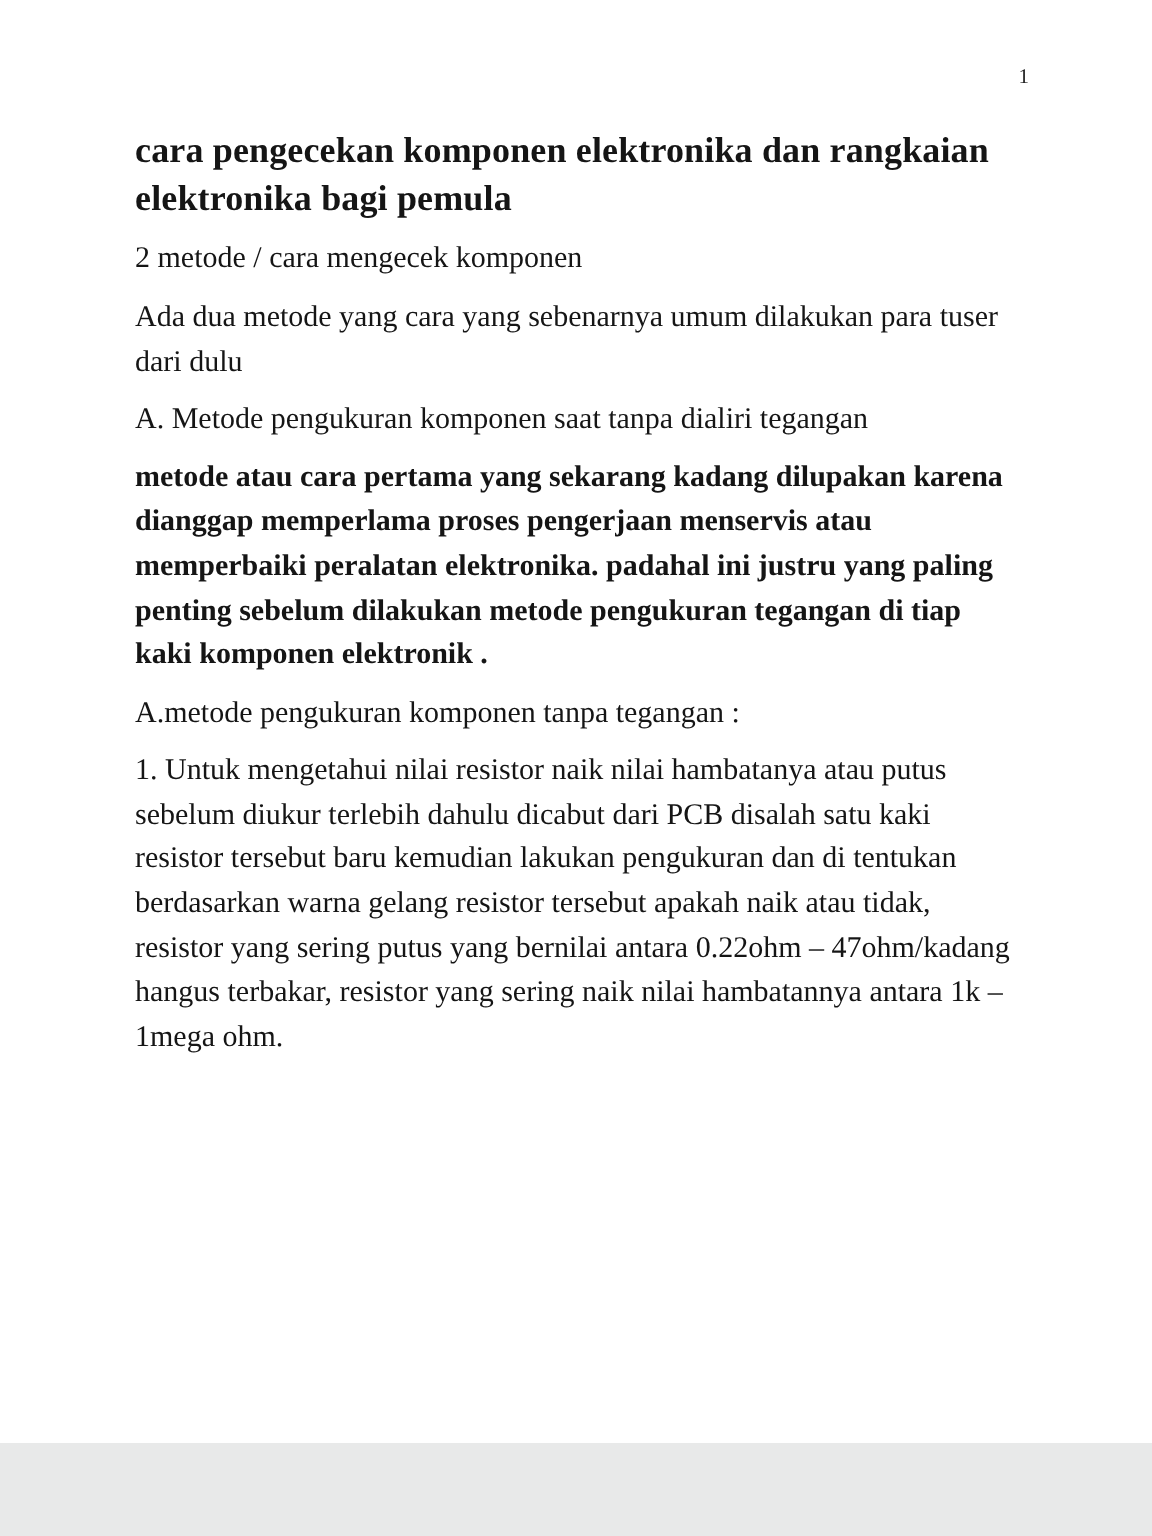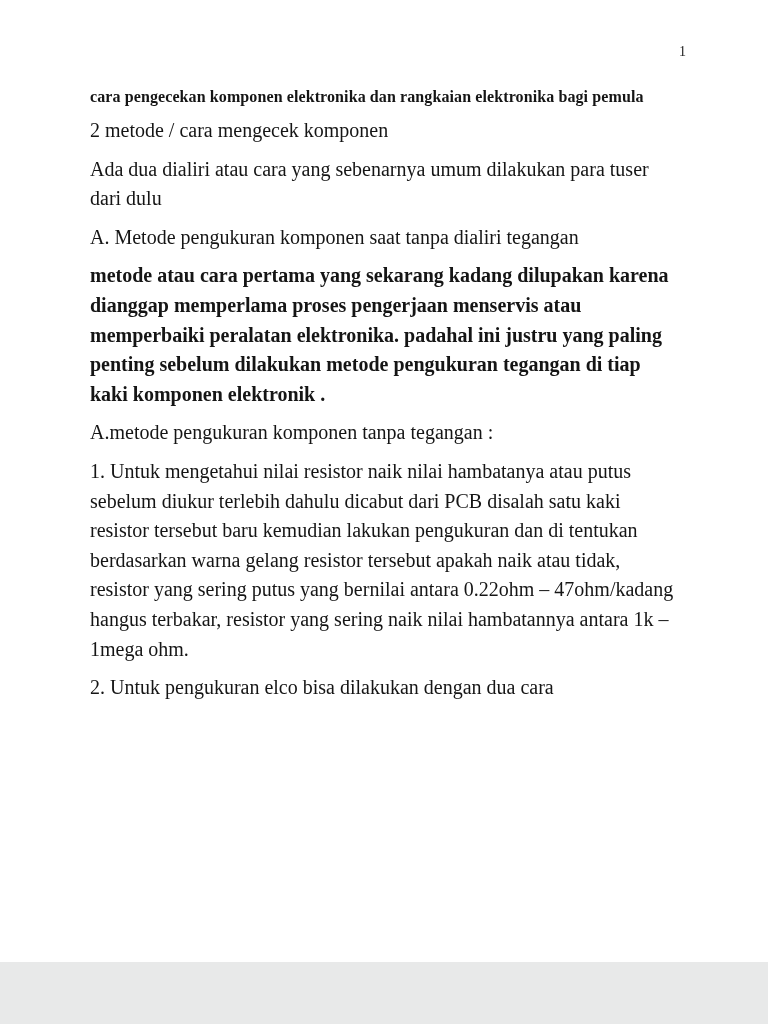--- a/index.html
+++ b/index.html
@@ -24,21 +24,21 @@
     padding: 44px 88px 0 90px;
     color: #151515;
   }
   .page-number {
     text-align: right;
     font-size: 14px;
     margin: 0 -6px 26px 0;
     color: #222222;
   }
   .doc-title {
-    font-size: 16px;
+    font-size: 24px;
     font-weight: bold;
     line-height: 1.32;
     margin: 0 0 9px 0;
     letter-spacing: 0.1px;
   }
   p.body-text {
     font-size: 20px;
     line-height: 1.48;
     margin: 0 0 9px 0;
   }
@@ -53,28 +53,27 @@
 <body>
 
 <div class="page">
 
   <div class="page-number">1</div>
 
   <h1 class="doc-title">cara pengecekan komponen elektronika dan rangkaian elektronika bagi pemula</h1>
 
   <p class="body-text">2 metode / cara mengecek komponen</p>
 
-  <p class="body-text">Ada dua dialiri atau cara yang sebenarnya umum dilakukan para tuser dari dulu</p>
+  <p class="body-text">Ada dua metode yang cara yang sebenarnya umum dilakukan para tuser dari dulu</p>
 
   <p class="body-text">A. Metode pengukuran komponen saat tanpa dialiri tegangan</p>
 
 
   <p class="body-text mt-lg">metode atau cara pertama yang sekarang kadang dilupakan karena dianggap memperlama proses pengerjaan menservis atau memperbaiki  peralatan elektronika. padahal ini justru yang paling penting sebelum dilakukan metode pengukuran tegangan di tiap kaki komponen elektronik .</p>
 
 
   <p class="body-text bold">A.metode pengukuran komponen tanpa tegangan :</p>
 
   <p class="body-text">1. Untuk mengetahui nilai resistor naik nilai hambatanya atau putus sebelum diukur  terlebih dahulu dicabut dari PCB disalah satu kaki resistor tersebut baru kemudian lakukan pengukuran dan di tentukan berdasarkan warna gelang resistor tersebut apakah naik atau tidak, resistor  yang sering putus yang bernilai antara 0.22ohm – 47ohm/kadang hangus terbakar, resistor  yang sering naik nilai hambatannya antara 1k – 1mega ohm.</p>
 
-  <p class="body-text mt-md">2. Untuk pengukuran elco bisa dilakukan dengan dua cara</p>
 
 
 </div>
 
 </body></html>

